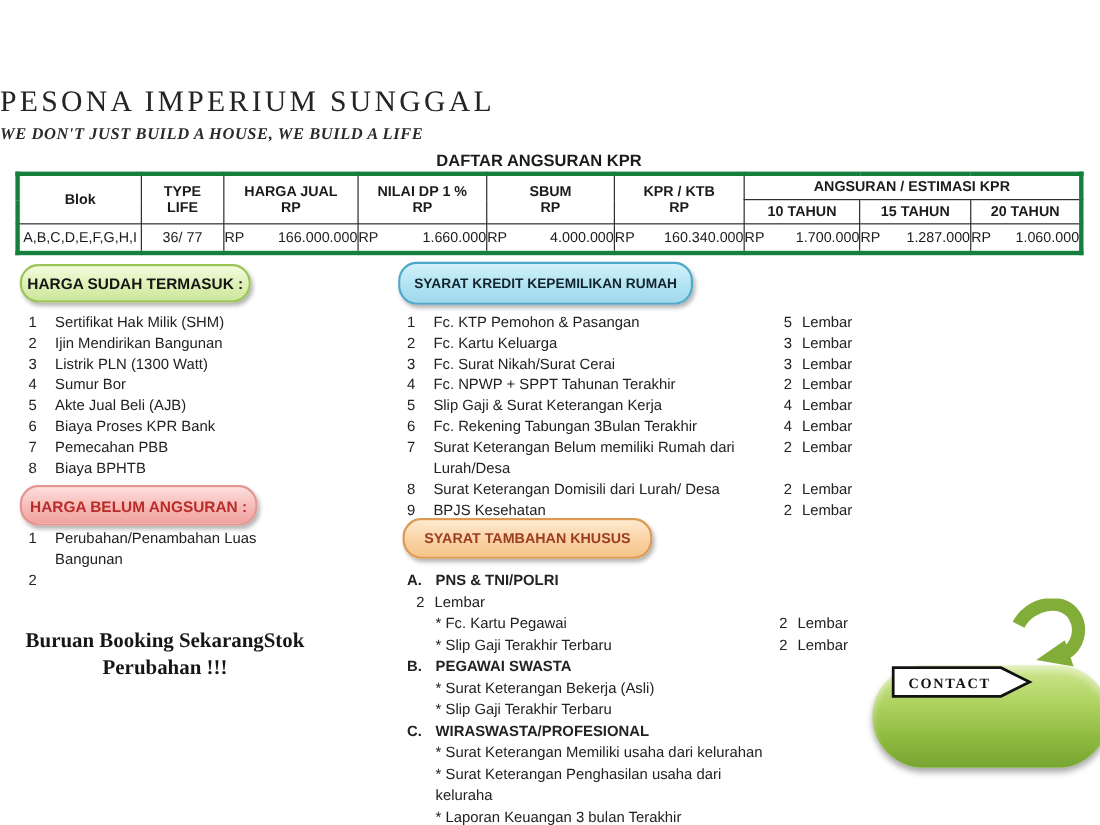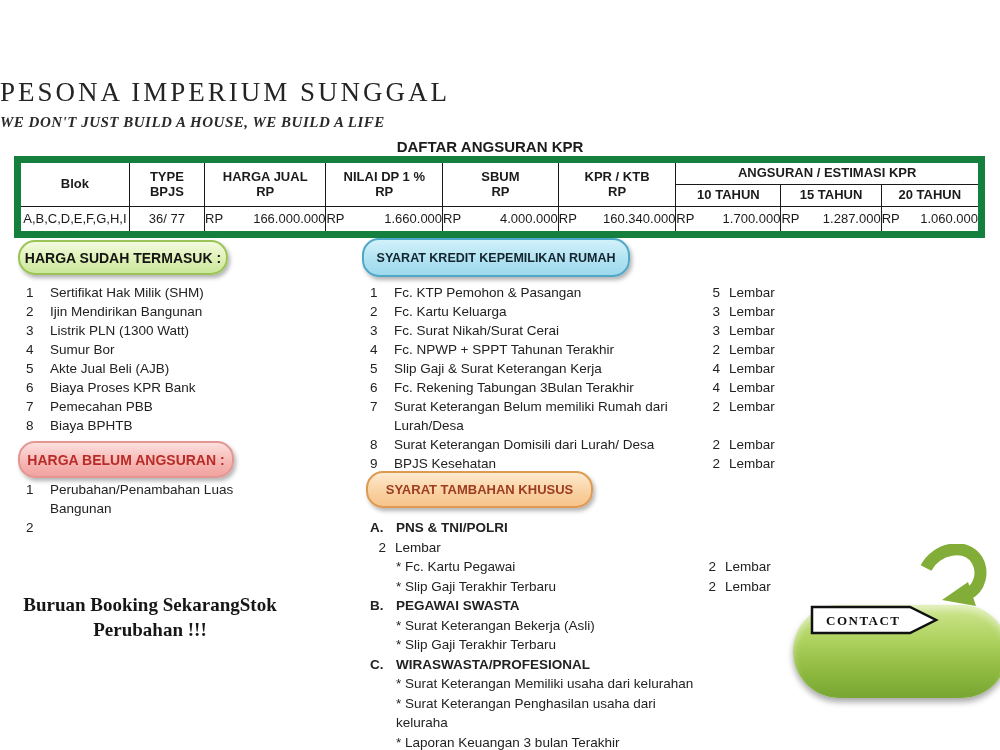--- a/index.html
+++ b/index.html
@@ -25,21 +25,21 @@
     font-size:15px;font-weight:bold;color:#1b1b1b;}
   table.kpr{
     position:absolute;left:14px;top:156px;width:971px;
     border-collapse:collapse;table-layout:fixed;
     font-size:13px;color:#1b1b1b;
   }
   table.kpr th, table.kpr td{
     border:1px solid #1a1a1a;padding:0;line-height:1.15;
     overflow:hidden;white-space:nowrap;
   }
-  table.kpr{border:7px solid #15803d;}
+  table.kpr{border:4px solid #15803d;}
   table.kpr th{font-weight:bold;text-align:center;vertical-align:middle;height:21px;}
   table.kpr td{height:24px;text-align:center;vertical-align:middle;}
   td.money{padding:0 7px;}
   .money-in{display:flex;justify-content:space-between;align-items:center;}
   
   .badge{
     position:absolute;display:flex;align-items:center;justify-content:center;
     font-weight:bold;border-radius:17px;
     box-shadow:2px 3px 4px rgba(0,0,0,0.3);
     text-align:center;
@@ -59,21 +59,21 @@
   
   .list{position:absolute;font-size:13.5px;line-height:19px;color:#222;}
   .list-a{left:26px;top:283px;width:290px;}
   .list-b{left:26px;top:480px;width:232px;}
   .li{display:flex;}
   .li .num{flex:0 0 24px;}
   .li .txt{flex:1;}
   
   .slogan{position:absolute;left:0;top:570px;width:300px;text-align:center;
     font-family:"Liberation Serif", serif;font-weight:bold;font-size:19px;
-    line-height:25px;color:#161616;margin-top:22px;}
+    line-height:25px;color:#161616;}
   
   .req-list{position:absolute;left:370px;top:283px;width:410px;
     font-size:13.5px;line-height:19px;color:#222;}
   .req{display:flex;align-items:flex-start;}
   .req .num{flex:0 0 24px;}
   .req .txt{flex:0 0 306px;padding-right:4px;white-space:normal;}
   .req .qty{flex:0 0 16px;text-align:right;}
   .req .unit{flex:0 0 60px;padding-left:9px;}
   
   .sections{position:absolute;left:370px;top:518px;width:410px;
@@ -117,21 +117,21 @@
       <col style="width:12.2%">
     <col style="width:10.9%">
       <col style="width:10.4%">
       <col style="width:10.4%">
   </colgroup>
   <tbody>
       <tr>
     <th rowspan="2">Blok</th>
     <th rowspan="2">
       <div>TYPE</div>
-      <div>BPJS</div>
+      <div>LIFE</div>
     </th>
     <th rowspan="2">
       <div>HARGA JUAL</div>
       <div>RP</div>
     </th>
     <th rowspan="2">
       <div>NILAI DP 1 %</div>
       <div>RP</div>
     </th>
     <th rowspan="2">

